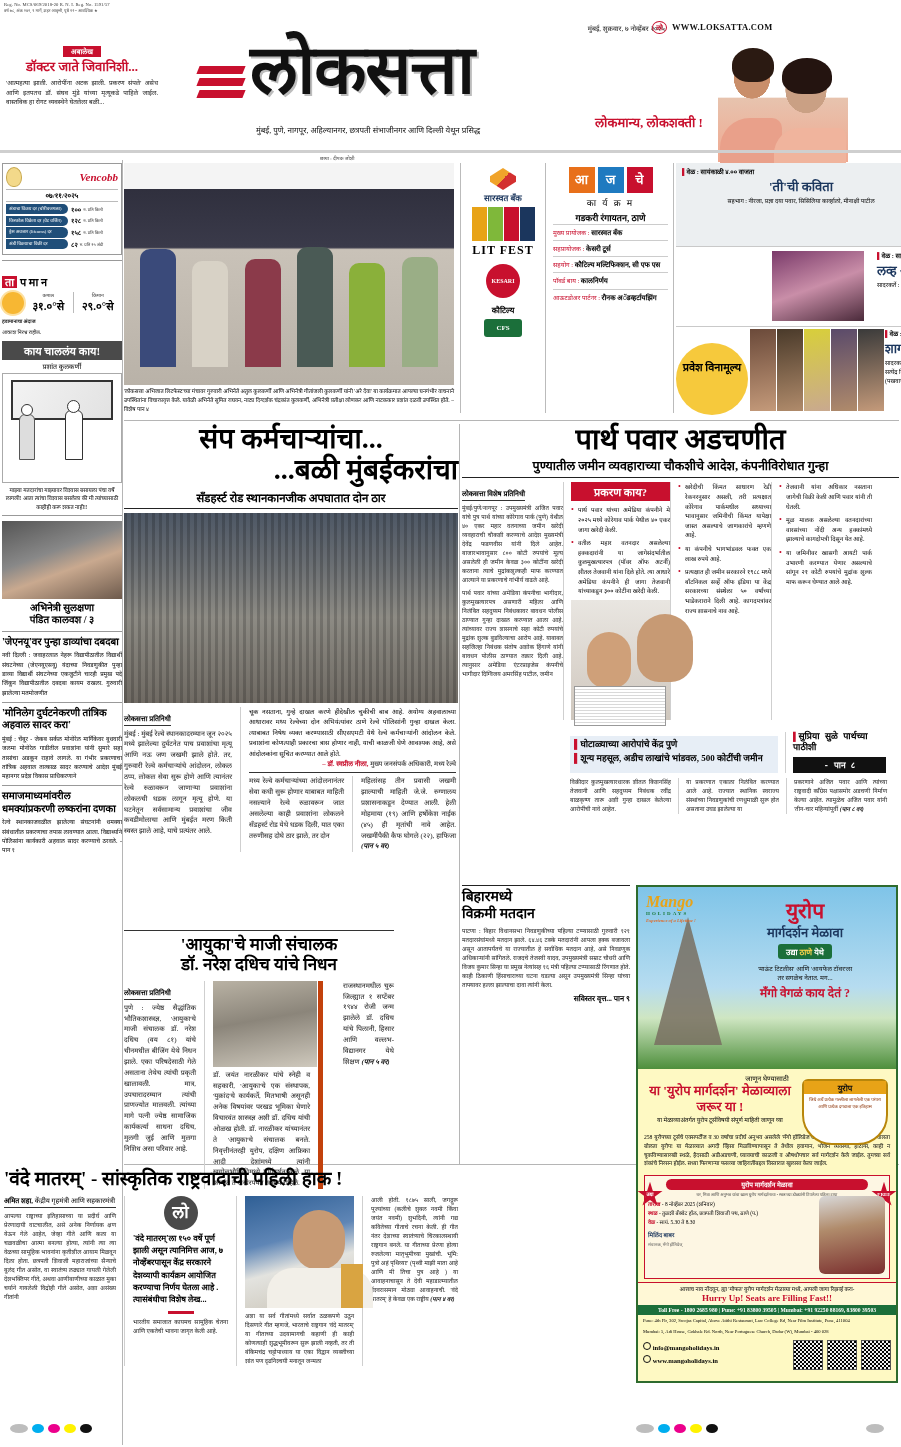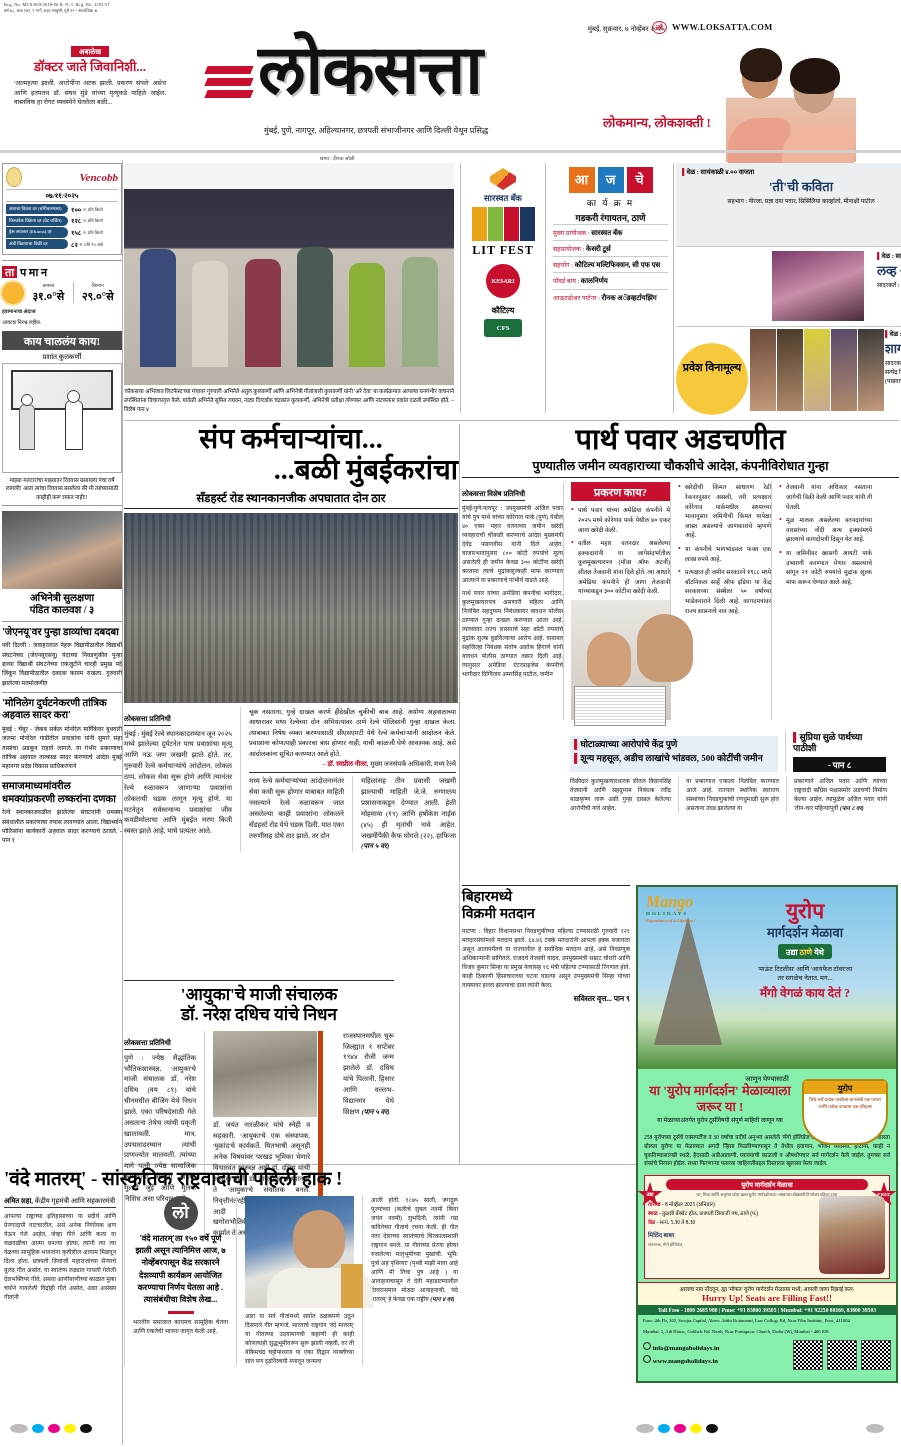--- a/index.html
+++ b/index.html
@@ -25,21 +25,21 @@
 
   .dateline { position:absolute; left:405px; top:24px; width:260px; text-align:right;
               font-size:7px; color:#111; }
   .weburl { position:absolute; left:672px; top:22px; font-size:8.5px; font-weight:bold;
             letter-spacing:.3px; color:#111; }
   .lo-badge { position:absolute; left:652px; top:21px; width:15px; height:13px;
               border:1.2px solid #c8102e; border-radius:50%; color:#c8102e;
               font-size:7px; text-align:center; line-height:12px; font-weight:bold; }
 
   
-  .masthead { position:absolute; left:8px; top:18px; width:879px; height:135px; }
+  .masthead { position:absolute; left:0; top:18px; width:879px; height:135px; }
   .abalekh-box { position:absolute; left:6px; top:22px; width:152px; }
   .abalekh-tag { background:#c8102e; color:#fff; font-size:7px; font-weight:bold;
                  padding:1px 8px; display:inline-block; }
   .abalekh-head { color:#c8102e; font-size:13px; font-weight:bold; margin-top:2px;
                   line-height:1.15; }
   .abalekh-body { font-size:6.4px; line-height:1.5; color:#1a1a1a; margin-top:3px;
                   text-align:justify; }
 
   .logo-wrap { position:absolute; left:198px; top:14px; width:520px; height:110px; }
   .logo-bars { position:absolute; left:0; top:34px; width:52px; height:52px; }
@@ -80,21 +80,21 @@
          border:1px solid #c9aa52; }
   .vencobb { color:#c8102e; font-size:11px; font-weight:bold; font-style:italic; }
   .price-date { text-align:center; font-size:7px; font-weight:bold; border-top:1px solid #bbb;
                 border-bottom:1px solid #bbb; margin:2px 0; padding:1px 0; }
   .price-row { display:flex; align-items:center; margin:1.5px 0; }
   .price-lbl { background:#1f4e79; color:#fff; font-size:4.6px; padding:2px 3px;
                width:62px; line-height:1.35; border-radius:0 8px 8px 0; }
   .price-val { font-size:6.5px; font-weight:bold; margin-left:3px; }
   .price-unit{ font-size:4.2px; color:#333; margin-left:2px; }
 
-  .temp-box { margin-top:5px; border-top:1px solid #999; padding-top:3px; }
+  .temp-box { margin-top:5px; border-top:1px solid #999; padding-top:13px; }
   .temp-title { font-size:11px; font-weight:bold; }
   .temp-title em { background:#c8102e; color:#fff; font-style:normal; padding:0 3px; }
   .temp-grid { display:flex; align-items:center; margin-top:3px; }
   .sun { width:22px;height:22px;border-radius:50%;background:#f7b733;
          box-shadow:0 0 0 2px #fde0a0; }
   .temp-cell { flex:1; text-align:center; }
   .temp-cell .lbl { font-size:5px; color:#333; }
   .temp-cell .val { font-size:11px; font-weight:bold; }
   .temp-note { font-size:5.2px; margin-top:3px; color:#222; }
 
@@ -185,21 +185,21 @@
   .crowd { height:190px; margin-top:4px;
      background:
        repeating-linear-gradient(90deg, rgba(0,0,0,.18) 0 3px, transparent 3px 7px),
        linear-gradient(180deg,#4d5765 0%, #6b6f73 28%, #8d8b84 55%, #6f6a63 100%); }
   .byline { font-weight:bold; font-size:7px; border-bottom:1px solid #333;
             padding-bottom:2px; margin-top:4px; display:inline-block; }
   .quote { font-size:6.6px; line-height:1.6; text-align:justify; }
   .quote-attr { color:#c8102e; font-weight:bold; font-size:6.8px; text-align:right; }
 
   
-  .secB { position:absolute; left:124px; top:980px; width:270px; }
+  .secB { position:absolute; left:124px; top:930px; width:270px; }
   .hl-med { font-size:17px; font-weight:bold; text-align:center; line-height:1.2; }
   .obit-photo { width:104px; height:86px; margin:0 auto;
     background:linear-gradient(170deg,#b9b2a4 0%,#8b857a 45%,#cfc9bd 100%); }
 
   
   .secC { position:absolute; left:462px; top:424px; width:437px; }
   .hl-pp { font-size:29px; font-weight:bold; text-align:center; line-height:1.08; }
   .hl-pp-sub { font-size:12.5px; font-weight:bold; text-align:center; margin-top:2px;
                border-bottom:1.5px solid #222; padding-bottom:3px; }
   .case-hdr { background:#c8102e; color:#fff; font-size:11px; font-weight:bold;
@@ -226,21 +226,21 @@
                text-align:center; padding:2px 0; }
 
   
   .secD { position:absolute; left:462px; top:885px; width:168px; }
   .hl-bihar { font-size:14px; font-weight:bold; line-height:1.2; border-top:1.5px solid #222;
               padding-top:3px; }
   .bihar-more { font-size:7.5px; font-weight:bold; text-align:right; margin-top:3px; }
 
   
   .ad { position:absolute; left:636px; top:885px; width:262px; height:498px;
-        border:2px solid #2e6b2e; background:#86efac; }
+        border:2px solid #2e6b2e; background:#fef9c3; }
   .ad-hero { position:relative; height:182px; overflow:hidden;
     background:linear-gradient(180deg,#7fc4e8 0%, #b6dcf0 55%, #cfe6c2 72%, #4e8f3c 100%); }
   .eiffel { position:absolute; left:16px; bottom:24px; width:0;height:0;
             border-left:34px solid transparent; border-right:34px solid transparent;
             border-bottom:128px solid rgba(120,110,96,.85); }
   .ad-logo { position:absolute; left:8px; top:6px; font-size:16px; font-weight:bold;
              color:#e8a317; font-style:italic; }
   .ad-logo small { display:block; font-size:5px; color:#1b7a3a; letter-spacing:2px;
                    font-style:normal; }
   .ad-logo .tagl { display:block; font-size:4.6px; color:#e06c2b; font-style:italic;
@@ -293,21 +293,21 @@
         background-blend-mode: difference; }
 
   
   .secE { position:absolute; left:4px; top:1168px; width:466px; }
   .hl-vm { font-size:19px; font-weight:bold; line-height:1.15; }
   .vm-author { font-size:7px; font-weight:bold; border-bottom:1px solid #333;
                padding-bottom:2px; }
   .lo-circle { width:34px;height:34px;border-radius:50%;background:#4a4a4a;color:#fff;
                font-size:17px;font-weight:bold;text-align:center;line-height:34px;
                margin:0 auto; }
-  .vm-lead { font-size:8.2px; font-weight:bold; line-height:1.5; text-align:center;
+  .vm-lead { font-size:8.2px; font-weight:bold; line-height:1.5; text-align:left;
              margin-top:3px; }
   .vm-photo { height:112px;
     background:linear-gradient(165deg,#2f5f95 0%, #5f86b6 38%, #e3e3df 60%, #c9c3b6 100%);
     position:relative; }
   .vm-photo .head { position:absolute; left:48px; top:14px; width:52px; height:60px;
                     border-radius:26px; background:#c79a74; }
   .vm-photo .shoulder { position:absolute; left:22px; bottom:0; width:106px; height:40px;
                         background:#f2efe8; border-radius:26px 26px 0 0; }
   .vm-photo .scarf { position:absolute; left:96px; bottom:0; width:22px; height:44px;
                      background:#d9a441; }
@@ -657,21 +657,21 @@
     <div style="display:flex; gap:7px; margin-top:12px; align-items:stretch;">
       <div style="width:101px;"></div>
       <div class="subhead-bar" style="width:208px;">
         <div class="it">
           <i>▌</i><span>घोटाळ्याच्या आरोपांचे केंद्र पुणे</span>
         </div>
         <div class="it" style="margin-top:3px;">
           <i>▌</i><span>शून्य महसूल, अडीच लाखांचे भांडवल, 500 कोटींची जमीन</span>
         </div>
       </div>
-      <div style="width:101px; border-left:1px solid #cfcfcf; padding-left:7px;">
+      <div style="width:101px; border-left:1px solid #cfcfcf; padding-left:7px;font-family:Liberation Mono, monospace;">
         <div class="it" style="font-size:9px;font-weight:bold;line-height:1.25;">
           <i class="red" style="font-style:normal;">▌</i><span>सुप्रिया सुळे पार्थच्या पाठीशी</span>
         </div>
         <div class="page-chip" style="margin-top:3px;">- पान ८</div>
       </div>
     </div>
 
     <div style="display:flex; gap:7px; margin-top:5px;">
       <div style="width:101px;"></div>
       <div style="width:101px;" class="xsm just">विक्रीदार कुलमुखत्यारधारक शीतल किशनसिंह तेजवानी आणि सहदुय्यम निबंधक रवींद्र बाळकृष्ण तारू अशी गुन्हा दाखल केलेल्या आरोपींची नावे आहेत.</div>

